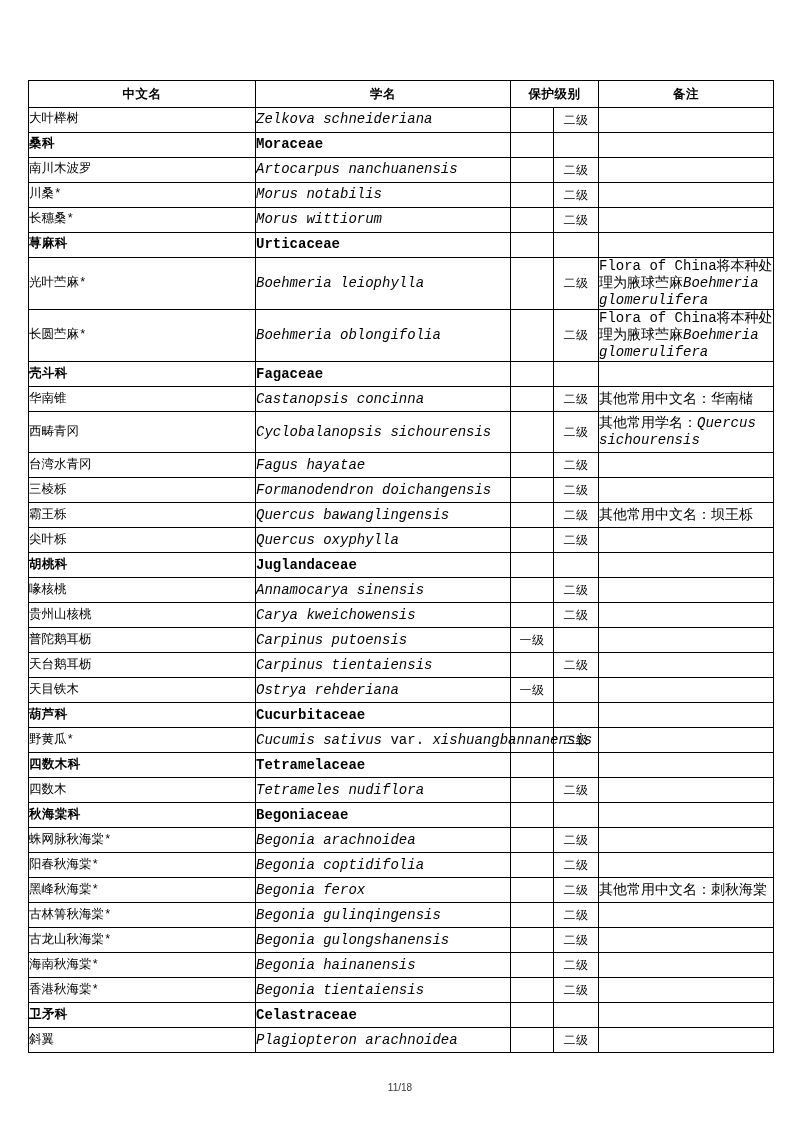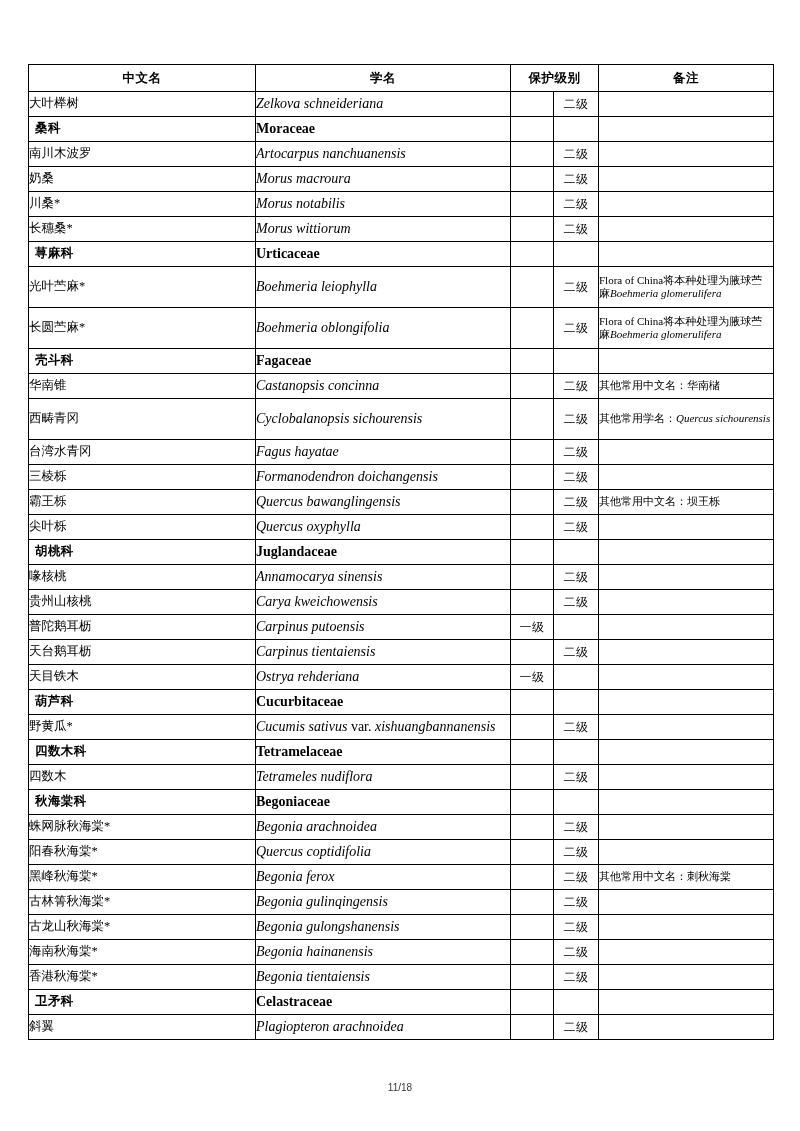--- a/index.html
+++ b/index.html
@@ -18,22 +18,23 @@
   #page {
     position: absolute;
     left: 0; top: 0;
     width: 800px;
     height: 1131px;
     box-sizing: border-box;
   }
   #table-wrap {
     position: absolute;
     left: 28px;
-    top: 64px;
+    top: 80px;
     width: 745px;
+    font-family: Liberation Mono, monospace;
   }
   table.species-table {
     border-collapse: collapse;
     table-layout: fixed;
     width: 745px;
     border: 1.6px solid #000;
   }
   table.species-table col.c-cn    { width: 227px; }
   table.species-table col.c-sci   { width: 255px; }
   table.species-table col.c-lv1   { width: 43px; }
@@ -61,21 +62,21 @@
   tbody tr.tall { height: 41px; }
 
   td.cn {
     padding-left: 10px;
     font-size: 12.5px;
     line-height: 1.25;
     white-space: nowrap;
   }
   td.cn.family {
     font-weight: bold;
-    padding-left: 6px;
+    padding-left: 0;
     letter-spacing: 0.4px;
   }
   td.sci {
     padding-left: 7px;
     font-size: 14px;
     font-style: italic;
     line-height: 1.25;
     white-space: nowrap;
   }
   td.sci.family {
@@ -85,21 +86,21 @@
   td.sci .rank {
     font-style: normal;
   }
   td.lvl {
     text-align: center;
     font-size: 12px;
     letter-spacing: 0.5px;
   }
   td.note {
     padding: 1px 2px 1px 3px;
-    font-size: 11px;
+    font-size: 14px;
     line-height: 1.22;
     vertical-align: top;
     text-align: left;
     word-break: break-word;
   }
   td.note .it { font-style: italic; }
   td.note.vmid { vertical-align: middle; }
 
   #page-footer {
     position: absolute;
@@ -150,27 +151,20 @@
             <td class="note"></td>
           </tr>
           <tr>
             <td class="cn">南川木波罗</td>
             <td class="sci">Artocarpus nanchuanensis</td>
             <td class="lvl"></td>
             <td class="lvl">二级</td>
             <td class="note"></td>
           </tr>
           <tr>
-            <td class="cn">奶桑</td>
-            <td class="sci">Morus macroura</td>
-            <td class="lvl"></td>
-            <td class="lvl">二级</td>
-            <td class="note"></td>
-          </tr>
-          <tr>
             <td class="cn">川桑*</td>
             <td class="sci">Morus notabilis</td>
             <td class="lvl"></td>
             <td class="lvl">二级</td>
             <td class="note"></td>
           </tr>
           <tr>
             <td class="cn">长穗桑*</td>
             <td class="sci">Morus wittiorum</td>
             <td class="lvl"></td>
@@ -326,21 +320,21 @@
           </tr>
           <tr>
             <td class="cn">蛛网脉秋海棠*</td>
             <td class="sci">Begonia arachnoidea</td>
             <td class="lvl"></td>
             <td class="lvl">二级</td>
             <td class="note"></td>
           </tr>
           <tr>
             <td class="cn">阳春秋海棠*</td>
-            <td class="sci">Quercus coptidifolia</td>
+            <td class="sci">Begonia coptidifolia</td>
             <td class="lvl"></td>
             <td class="lvl">二级</td>
             <td class="note"></td>
           </tr>
           <tr>
             <td class="cn">黑峰秋海棠*</td>
             <td class="sci">Begonia ferox</td>
             <td class="lvl"></td>
             <td class="lvl">二级</td>
             <td class="note vmid">其他常用中文名：刺秋海棠</td>

